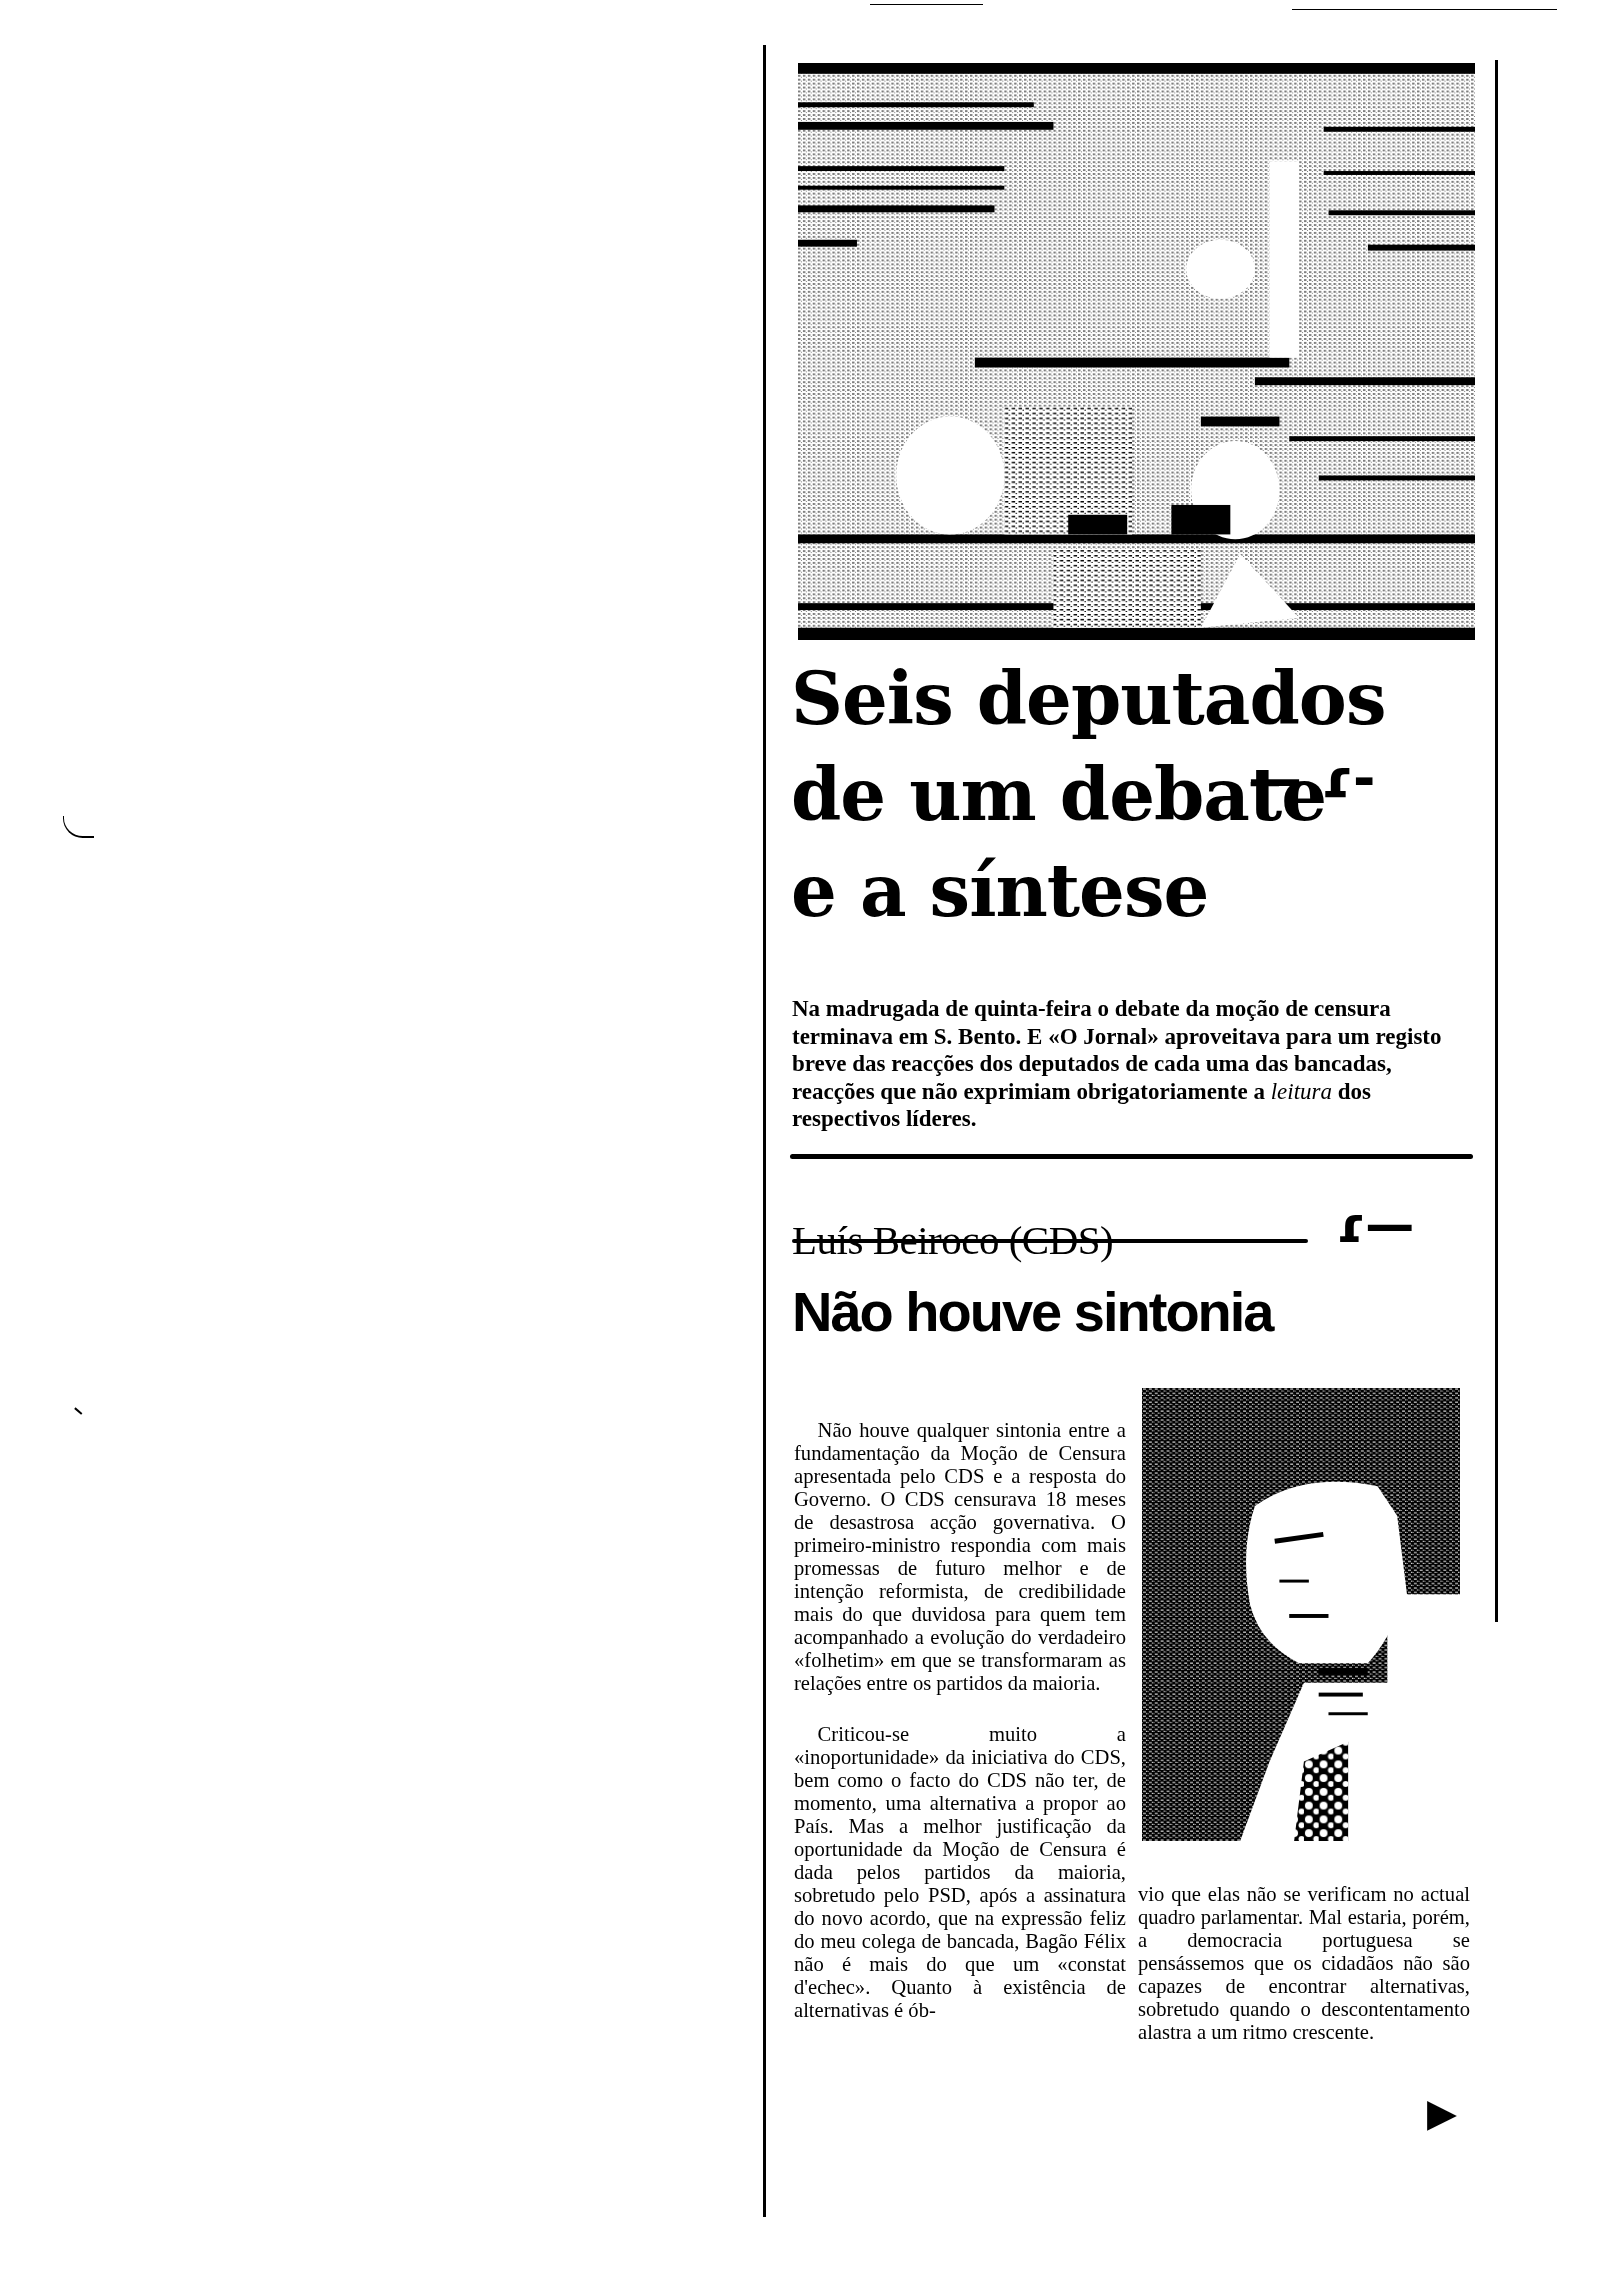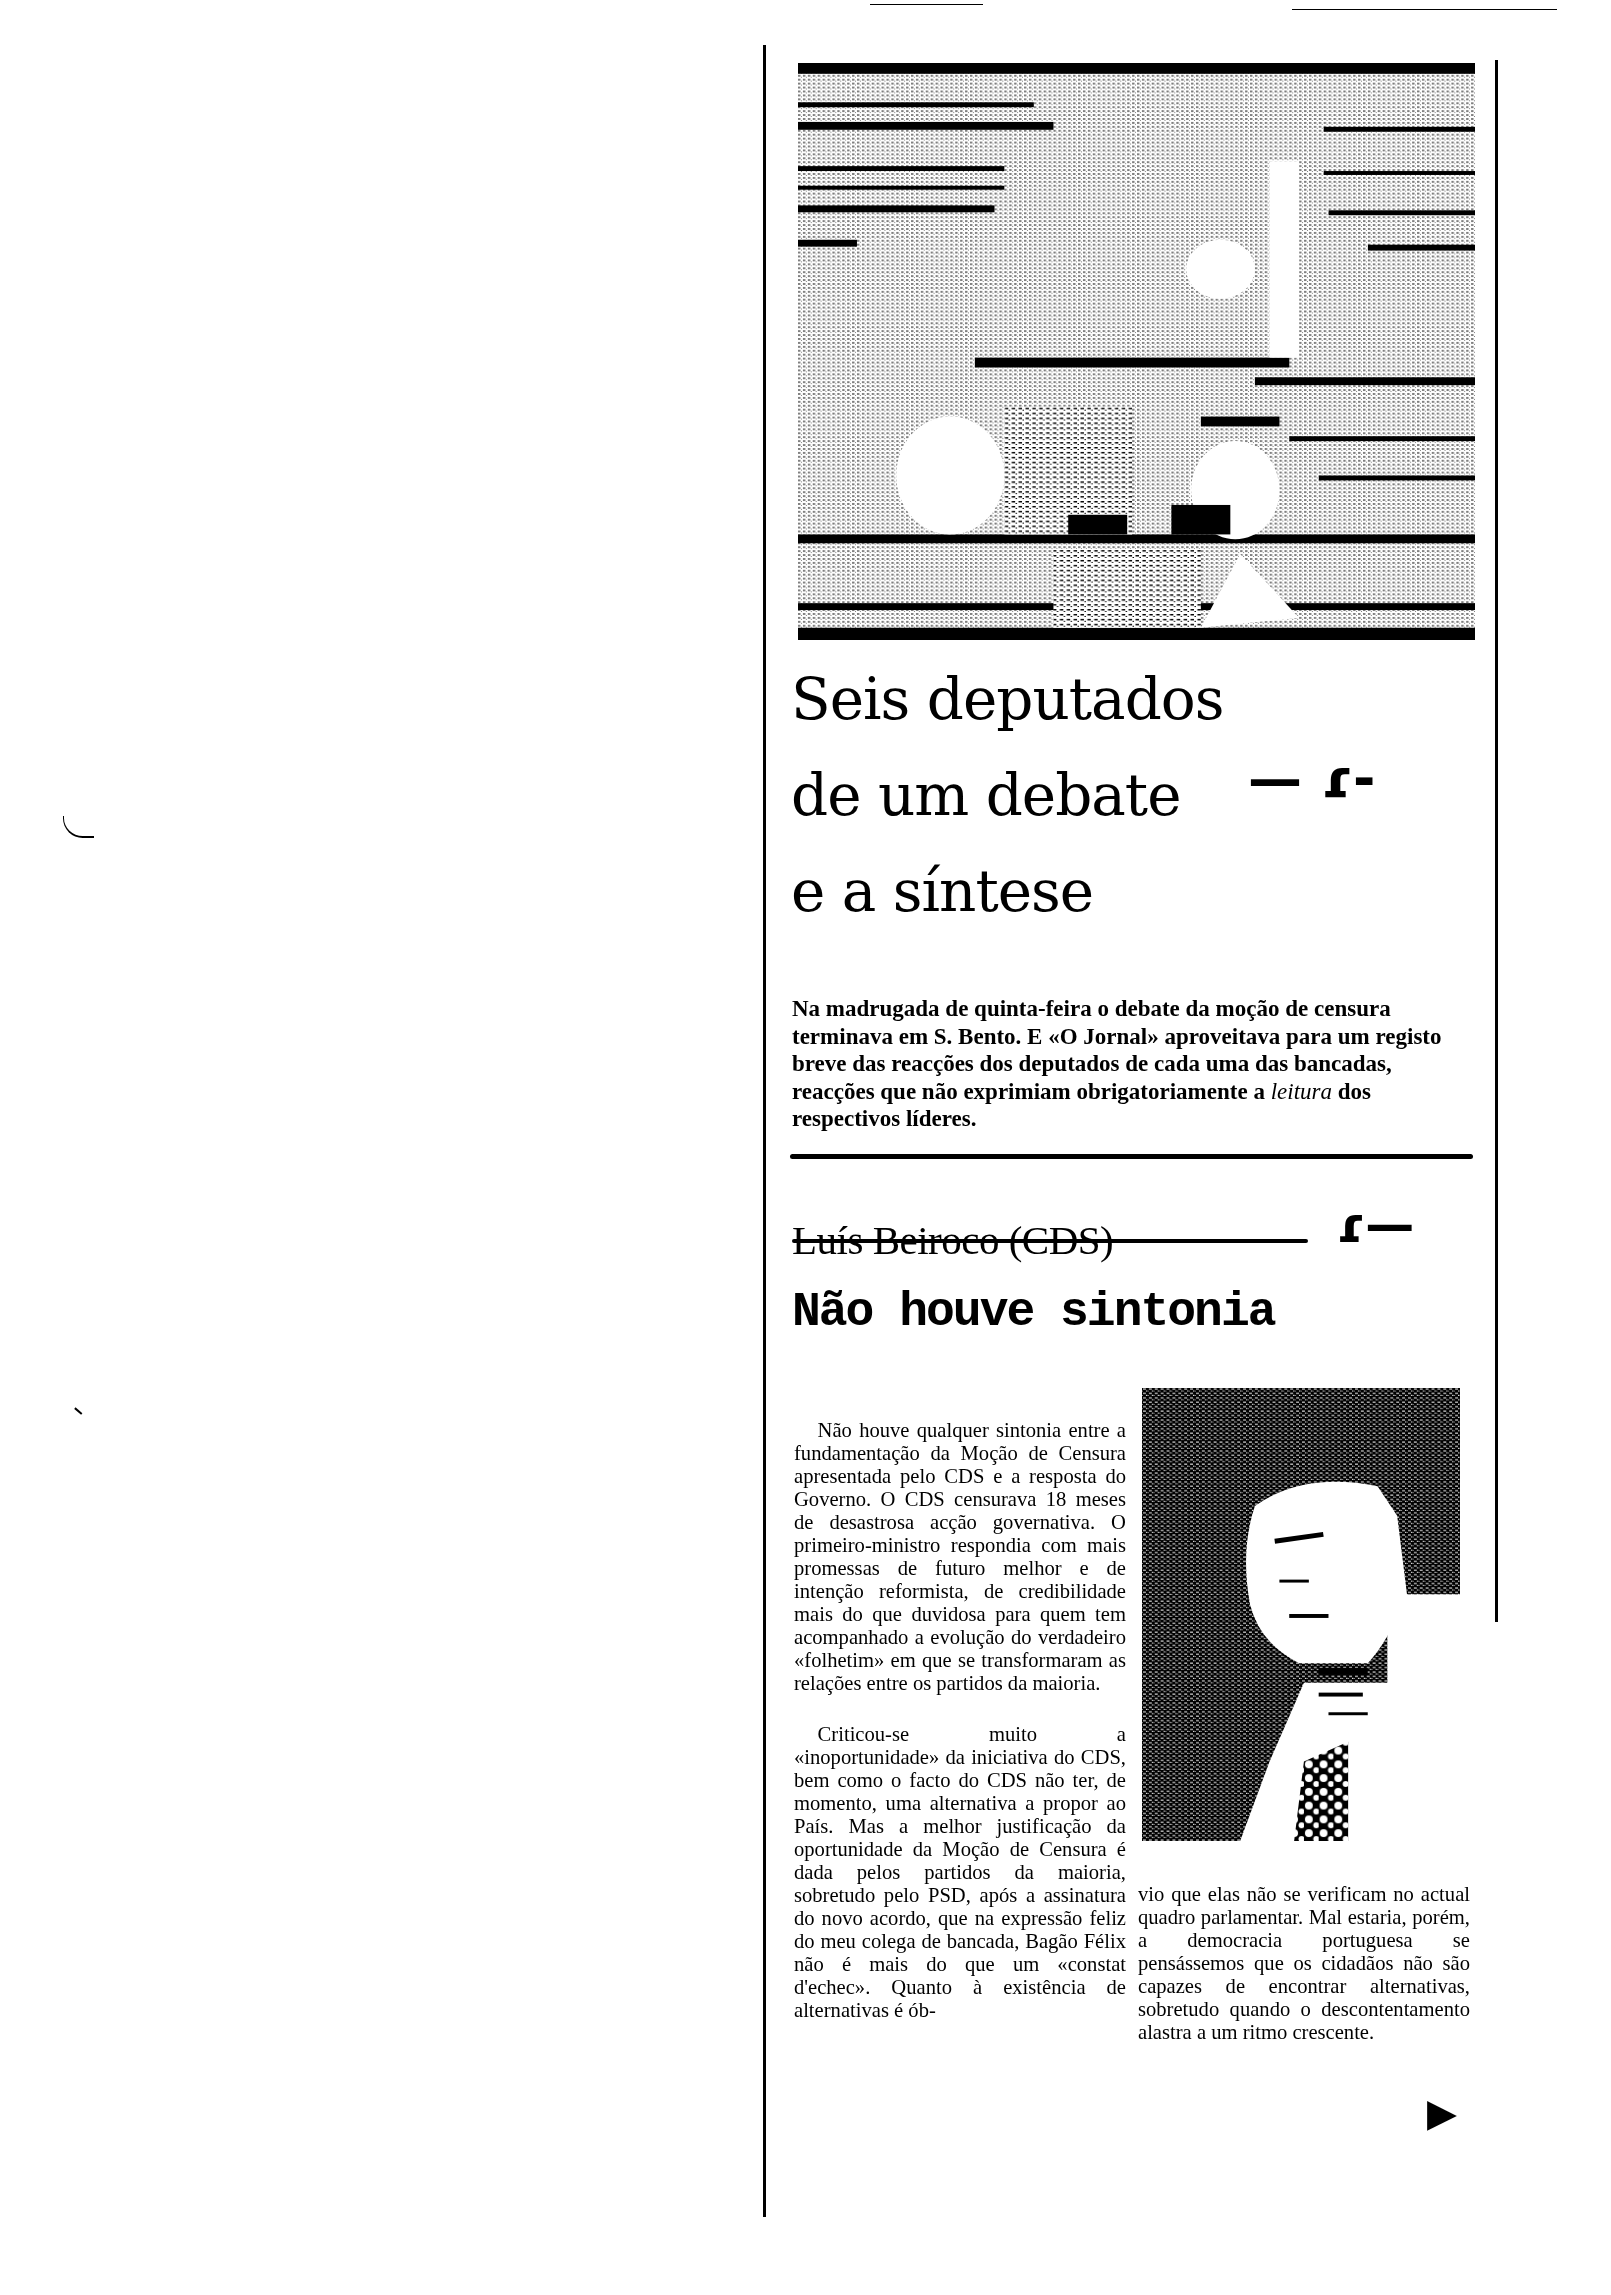--- a/index.html
+++ b/index.html
@@ -2,25 +2,25 @@
 <html style="font-size:7.9px"><head>
 <meta charset="utf-8">
 <style>
   html, body { margin:0; padding:0; background:#ffffff; }
   body { width:1612px; height:2295px; position:relative; overflow:hidden; color:#000; font-family:"Liberation Serif", "DejaVu Serif", serif; }
   .abs { position:absolute; }
   .rule-v { background:#000; }
   .rule-h { background:#000; }
   .photo { background:#fff; border:none; overflow:hidden; }
   .photo svg { display:block; width:100%; height:100%; }
-  .headline { font-family:"DejaVu Serif", "Liberation Serif", serif; font-weight:normal; font-size:58px; line-height:96px; letter-spacing:-1px; white-space:nowrap; }
+  .headline { font-family:"DejaVu Serif", "Liberation Serif", serif; font-weight:bold; font-size:72px; line-height:96px; letter-spacing:-1px; white-space:nowrap; }
   .lede { font-family:"Liberation Serif", serif; font-weight:bold; font-size:23px; line-height:27.5px; width:673px; text-align:left;margin-top:16px; }
   .lede i { font-style:italic; font-weight:normal; }
   .byline { font-family:"Liberation Serif", serif; font-size:41px; line-height:49px; letter-spacing:-0.5px; white-space:nowrap; }
-  .subhead { font-family:Liberation Mono, monospace; font-weight:bold; font-size:48px; line-height:64px; letter-spacing:-2px; white-space:nowrap; }
+  .subhead { font-family:Liberation Sans, sans-serif; font-weight:bold; font-size:56px; line-height:64px; letter-spacing:-2px; white-space:nowrap; }
   .body-col { font-family:"Liberation Serif", serif; font-size:20.6px; line-height:23px; text-align:justify; }
   .body-col p { margin:0; text-indent:0; }
   .body-col p.ind { text-indent:23.6px;margin-top:28px; }
   .mark { font-family:"DejaVu Sans", sans-serif; font-weight:bold; }
 </style>
 </head>
 <body>
 
 <div class="abs rule-h" style="left:870px; top:3.9px; width:113px; height:1.5px;"></div>
 <div class="abs rule-h" style="left:1292px; top:8.8px; width:265px; height:1.5px;"></div>

